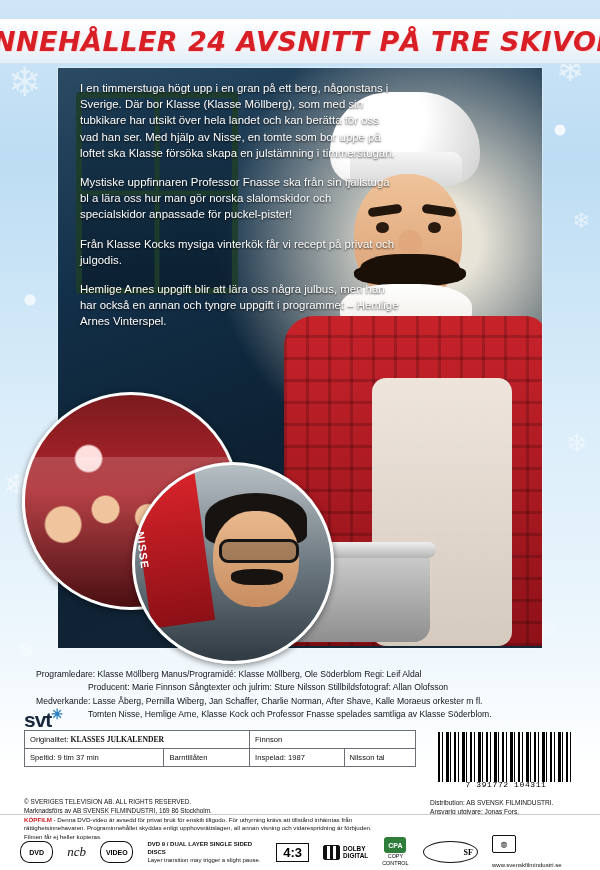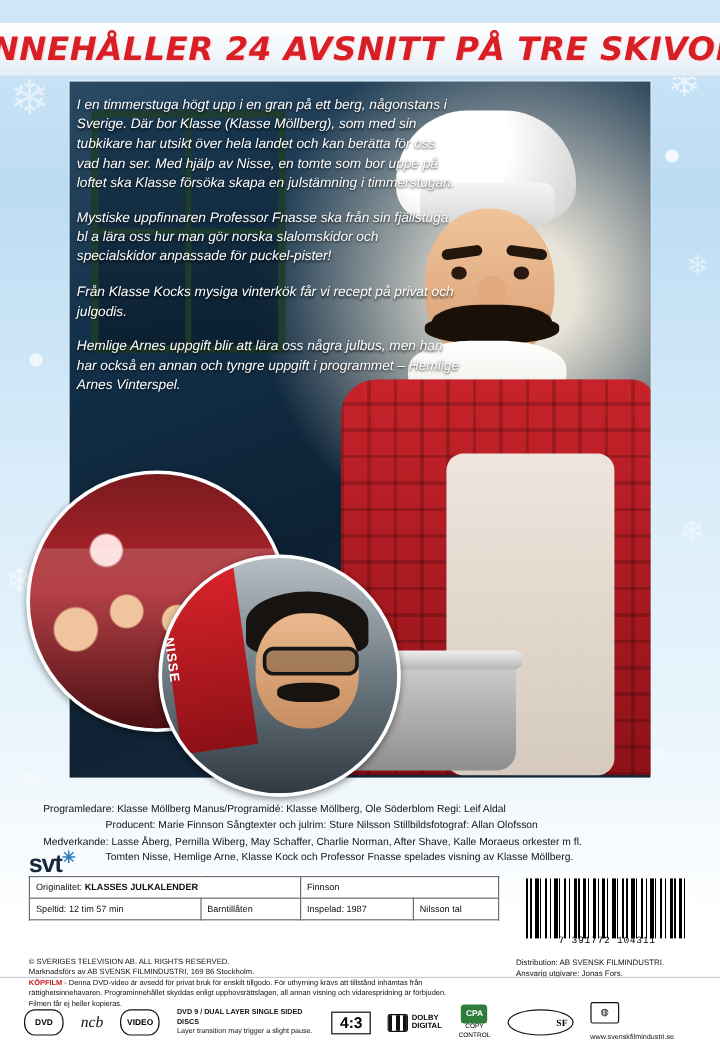--- a/index.html
+++ b/index.html
@@ -110,24 +110,23 @@
   .window{
     position:absolute;left:18px;top:24px;width:150px;height:190px;
     background:linear-gradient(180deg,#17364e,#0b1e2e);
     border:6px solid #1f3d27;border-radius:4px;opacity:.85;
   }
   .window:before{content:"";position:absolute;left:50%;top:0;width:5px;height:100%;background:#1f3d27;transform:translateX(-50%);}
   .window:after{content:"";position:absolute;top:50%;left:0;height:5px;width:100%;background:#1f3d27;transform:translateY(-50%);}
 
   
   .synopsis{
-    position:absolute;left:64px;top:80px;width:320px;
+    position:absolute;left:80px;top:80px;width:320px;
     color:#ffffff;font-size:11.4px;line-height:16.2px;
     text-shadow:0 1px 2px rgba(0,0,0,.85);
-    font-style:italic;
   }
   .synopsis p{margin:0 0 13px 0;}
 
   
   .circle{
     position:absolute;border-radius:50%;
     border:3px solid #ffffff;
     box-shadow:0 2px 6px rgba(0,0,0,.45);
     overflow:hidden;
   }
@@ -190,21 +189,21 @@
   }
   .svt .star{color:#2a7fc1;font-size:14px;vertical-align:super;}
 
   
   .infotable{
     position:absolute;left:24px;top:730px;width:392px;
     border:1px solid #6c7076;border-collapse:collapse;background:#ffffff;
     font-size:7.6px;color:#111;
   }
   .infotable td{border:1px solid #6c7076;padding:3px 5px;height:11px;}
-  .infotable .b{font-weight:bold;}
+  .infotable .b{font-weight:bold;font-family:Liberation Serif, serif;}
 
   
   .barcode{position:absolute;left:436px;top:732px;width:140px;height:64px;background:#fff;}
   .bars{position:absolute;left:2px;top:0;width:136px;height:50px;
     background:repeating-linear-gradient(90deg,
       #000 0 2px, #fff 2px 4px, #000 4px 5px, #fff 5px 8px,
       #000 8px 11px, #fff 11px 12px, #000 12px 13px, #fff 13px 16px);
   }
   .bcnum{position:absolute;left:0;top:48px;width:140px;text-align:center;font-size:8px;letter-spacing:.6px;font-family:"Liberation Mono", monospace;}
   .distr{position:absolute;left:430px;top:798px;width:160px;font-size:6.6px;color:#111;line-height:9px;text-align:left;}
@@ -301,39 +300,39 @@
     </div>
     <div class="hair"></div>
     <div class="head"></div>
     <div class="glasses"></div>
     <div class="stache"></div>
   </div>
 
   <div class="credits">
     <div>Programledare: Klasse Möllberg   Manus/Programidé: Klasse Möllberg, Ole Söderblom   Regi: Leif Aldal</div>
     <div class="indent">Producent: Marie Finnson   Sångtexter och julrim: Sture Nilsson   Stillbildsfotograf: Allan Olofsson</div>
-    <div>Medverkande: Lasse Åberg, Pernilla Wiberg, May Schaffer, Charlie Norman, After Shave, Kalle Moraeus orkester m fl.</div>
-    <div class="indent">Tomten Nisse, Hemlige Arne, Klasse Kock och Professor Fnasse spelades visning av Klasse Möllberg.</div>
+    <div>Medverkande: Lasse Åberg, Pernilla Wiberg, Jan Schaffer, Charlie Norman, After Shave, Kalle Moraeus orkester m fl.</div>
+    <div class="indent">Tomten Nisse, Hemlige Arne, Klasse Kock och Professor Fnasse spelades samtliga av Klasse Söderblom.</div>
   </div>
 
   <div class="svt">
     <span>svt</span><span class="star">✳</span>
   </div>
 
   <table class="infotable">
     <tbody>
         <tr>
       <td colspan="2">
         <span>Originalitet:</span>
         <span class="b">KLASSES JULKALENDER</span>
       </td>
       <td colspan="2">Finnson</td>
     </tr>
     <tr>
-      <td>Speltid: 12 tim 57 min</td>
+      <td>Speltid: 9 tim 37 min</td>
       <td>Barntillåten</td>
       <td>Inspelad: 1987</td>
       <td>Nilsson tal</td>
     </tr>
   </tbody>
     </table>
 
   <div class="barcode">
     <div class="bars"></div>
     <div class="bcnum">7 391772 104311</div>

